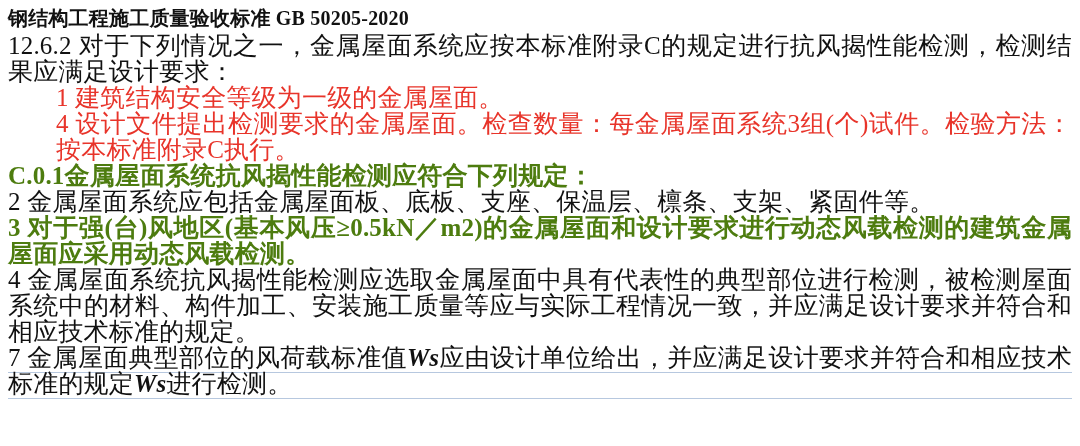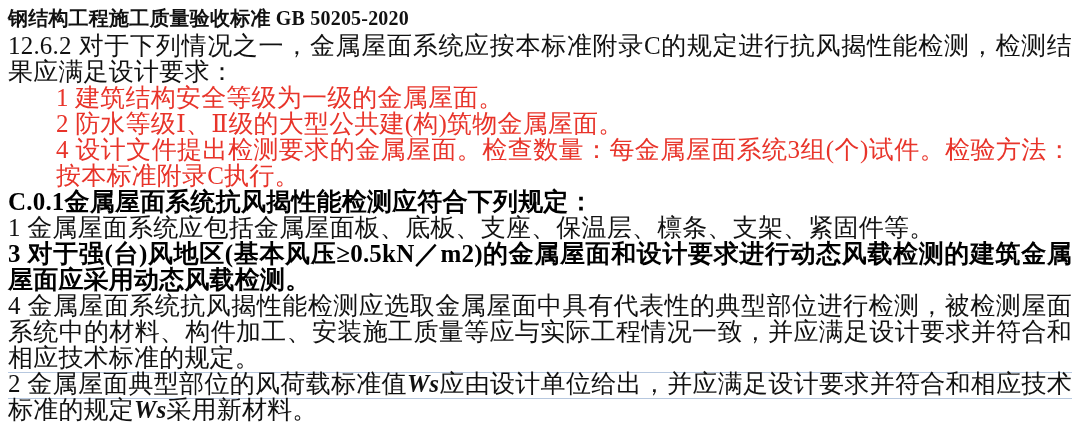--- a/index.html
+++ b/index.html
@@ -35,21 +35,21 @@
     margin-bottom: 1px;
   }
   .black {
     color: #111111;
   }
   .red {
     color: #e8342a;
     margin-left: 48px;
   }
   .redbold {
-    color: #000000;
+    color: #4d7c0f;
     font-weight: bold;
   }
   .para {
     text-align: justify;
     text-justify: inter-ideograph;
   }
   .bodyblock {
     position: relative;
   }
   .wsitalic {
@@ -82,26 +82,25 @@
     <div class="rule" style="top:372px;"></div>
     <div class="rule" style="top:398px;"></div>
   </div>
 
   <div class="line title">钢结构工程施工质量验收标准 GB 50205-2020</div>
 
   <div class="line para black">12.6.2 对于下列情况之一，金属屋面系统应按本标准附录C的规定进行抗风揭性能检测，检测结果应满足设计要求：</div>
 
   <div class="bodyblock">
     <div class="line red">1 建筑结构安全等级为一级的金属屋面。</div>
-    <div class="line red">2 防水等级Ⅰ、Ⅱ级的大型公共建(构)筑物金属屋面。</div>
     <div class="line red para">4 设计文件提出检测要求的金属屋面。检查数量：每金属屋面系统3组(个)试件。检验方法：按本标准附录C执行。</div>
   </div>
 
   <div class="line redbold">C.0.1金属屋面系统抗风揭性能检测应符合下列规定：</div>
 
   <div class="bodyblock">
-    <div class="line black">1 金属屋面系统应包括金属屋面板、底板、支座、保温层、檩条、支架、紧固件等。</div>
+    <div class="line black">2 金属屋面系统应包括金属屋面板、底板、支座、保温层、檩条、支架、紧固件等。</div>
     <div class="line redbold para">3 对于强(台)风地区(基本风压≥0.5kN／m2)的金属屋面和设计要求进行动态风载检测的建筑金属屋面应采用动态风载检测。</div>
     <div class="line black para">4 金属屋面系统抗风揭性能检测应选取金属屋面中具有代表性的典型部位进行检测，被检测屋面系统中的材料、构件加工、安装施工质量等应与实际工程情况一致，并应满足设计要求并符合和相应技术标准的规定。</div>
-    <div class="line black para"><span>2 金属屋面典型部位的风荷载标准值</span><span class="wsitalic">Ws</span><span>应由设计单位给出，并应满足设计要求并符合和相应技术标准的规定</span><span class="wsitalic">Ws</span><span>采用新材料。</span></div>
+    <div class="line black para"><span>7 金属屋面典型部位的风荷载标准值</span><span class="wsitalic">Ws</span><span>应由设计单位给出，并应满足设计要求并符合和相应技术标准的规定</span><span class="wsitalic">Ws</span><span>进行检测。</span></div>
   </div>
 
 </div>
 
 </body></html>

